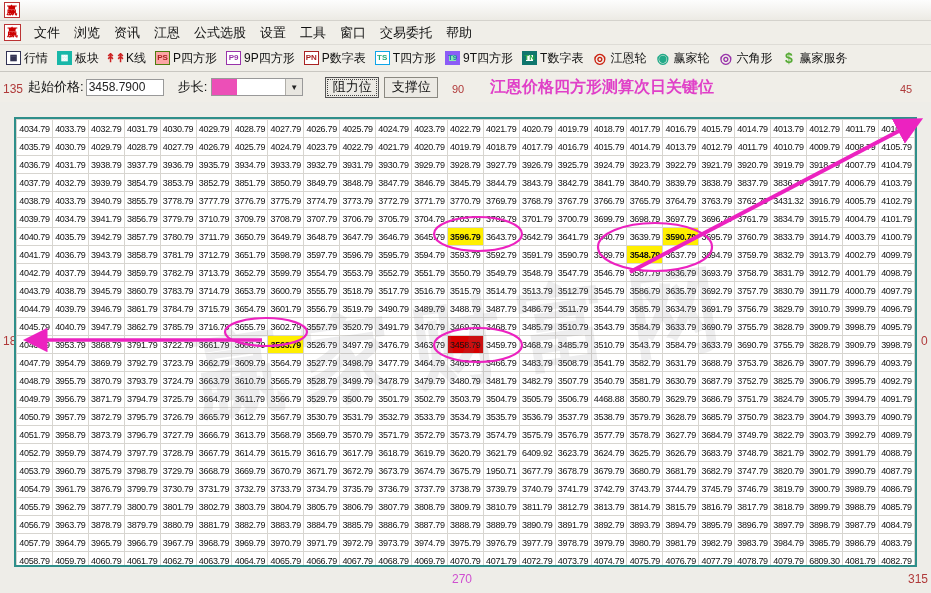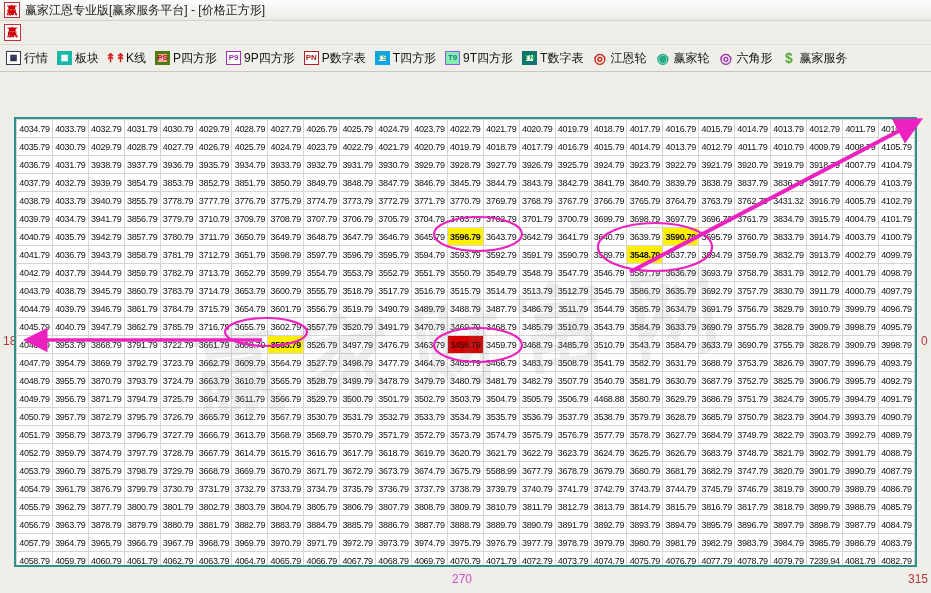--- a/index.html
+++ b/index.html
@@ -77,25 +77,25 @@
     width: 15px; height: 14px;
     margin-right: 3px;
     display: inline-flex; align-items: center; justify-content: center;
     font-size: 8px; font-weight: bold;
     font-family: "Liberation Sans", sans-serif;
     line-height: 1;
   }
   .ic-grid { background:#fff; border:1px solid #335; color:#224; }
   .ic-block { background:#18b7a8; color:#fff; }
   .ic-kline { color:#c22; font-size:12px; }
-  .ic-box { border:3px solid #4d7c0f; color:#a22; background:#fca5a5; }
+  .ic-box { border:1px solid #4d7c0f; color:#a22; background:#fca5a5; }
   .ic-box2 { border:1px solid #93a; color:#93a; background:#fff; }
   .ic-box3 { border:1px solid #a22; color:#a22; background:#fff;text-align:right; }
-  .ic-box4 { border:4px solid #0ea5e9; color:#2a7; background:#fff; }
-  .ic-box5 { border:1px solid #8b5cf6; color:#27a; background:#86efac; }
+  .ic-box4 { border:1px solid #0ea5e9; color:#2a7; background:#fff; }
+  .ic-box5 { border:4px solid #8b5cf6; color:#27a; background:#86efac; }
   .ic-box6 { border:4px solid #0f766e; color:#2a4; background:#fff; }
   .ic-ring { color:#c21; font-size:14px; }
   .ic-ring2 { color:#2a8; font-size:14px; }
   .ic-ring3 { color:#93a; font-size:14px; }
   .ic-dollar { color:#5a3; font-size:14px; font-weight:bold; }
 
   
   .parambar {
     height: 30px;
     background: #f0eee8;
@@ -209,25 +209,36 @@
   
   .overlay { position:absolute; left:0; top:0; width:931px; height:593px; pointer-events:none; }
 </style>
 </head>
 <body>
 
 <div id="app">
 
   <div class="titlebar">
     <div class="applogo">赢</div>
-    <div class="titletext">赢家江恩专业版[赢家服务平台] - [价格正方形]</div>
   </div>
 
   <div class="menubar">
     <div class="menulogo">赢</div>
+    <div id="menuitems" style="display:flex;align-items:center;">
+        <div class="menuitem">文件</div>
+        <div class="menuitem">浏览</div>
+        <div class="menuitem">资讯</div>
+        <div class="menuitem">江恩</div>
+        <div class="menuitem">公式选股</div>
+        <div class="menuitem">设置</div>
+        <div class="menuitem">工具</div>
+        <div class="menuitem">窗口</div>
+        <div class="menuitem">交易委托</div>
+        <div class="menuitem">帮助</div>
+      </div>
   </div>
 
   <div class="toolbar">
     <div id="tbitems" style="display:flex;align-items:center;">
         <div class="tbitem">
           <span class="tbicon ic-grid">▦</span>
           <span>行情</span>
         </div>
         <div class="tbitem">
           <span class="tbicon ic-block">▩</span>
@@ -273,20 +284,36 @@
           <span class="tbicon ic-ring3">◎</span>
           <span>六角形</span>
         </div>
         <div class="tbitem">
           <span class="tbicon ic-dollar">$</span>
           <span>赢家服务</span>
         </div>
       </div>
   </div>
 
+  <div class="parambar">
+    <div class="lbl-135">135</div>
+    <span class="param-label" style="margin-left:28px;">起始价格:</span>
+    <input class="price-input" value="3458.7900" style="">
+    <span class="param-label" style="margin-left:14px;">步长:</span>
+    <div class="step-wrap">
+      <div class="step-swatch"></div>
+      <div class="step-blank"></div>
+      <div class="step-arrow">▼</div>
+    </div>
+    <div class="btn pressed" style="margin-left:22px;">阻力位</div>
+    <div class="btn">支撑位</div>
+    <div class="lbl-90">90</div>
+    <div class="headline">江恩价格四方形测算次日关键位</div>
+    <div class="lbl-45">45</div>
+  </div>
 
   <div class="edge edge-180">180</div>
   <div class="edge edge-0">0</div>
   <div class="edge edge-225">225</div>
   <div class="edge edge-270">270</div>
   <div class="edge edge-315">315</div>
 
   <div class="gridwrap">
     <div class="watermark">赢家财富网</div>
     <table class="gann">
@@ -785,21 +812,21 @@
             <td class="blk bl br">3728.79</td>
             <td class="blk bl br">3667.79</td>
             <td class="red bl bb">3614.79</td>
             <td class="blk bt bb">3615.79</td>
             <td class="blk bt bb">3616.79</td>
             <td class="blk bt bb">3617.79</td>
             <td class="blk bt bb">3618.79</td>
             <td class="blk bt bb">3619.79</td>
             <td class="mag bt bb">3620.79</td>
             <td class="blk bt bb">3621.79</td>
-            <td class="blk bt bb">3622.79</td>
+            <td class="blk bt bb">6409.92</td>
             <td class="blk bt bb">3623.79</td>
             <td class="blk bt bb">3624.79</td>
             <td class="blk bt bb">3625.79</td>
             <td class="red br bb">3626.79</td>
             <td class="blk bl br">3683.79</td>
             <td class="blk bl br">3748.79</td>
             <td class="blk bl br">3821.79</td>
             <td class="blk bl br">3902.79</td>
             <td class="blk bl br">3991.79</td>
             <td class="blk bl">4088.79</td>
@@ -811,21 +838,21 @@
             <td class="blk bl br">3798.79</td>
             <td class="blk bl br">3729.79</td>
             <td class="red bl bb">3668.79</td>
             <td class="blk bt bb">3669.79</td>
             <td class="blk bt bb">3670.79</td>
             <td class="blk bt bb">3671.79</td>
             <td class="blk bt bb">3672.79</td>
             <td class="blk bt bb">3673.79</td>
             <td class="blk bt bb">3674.79</td>
             <td class="mag bt bb">3675.79</td>
-            <td class="blk bt bb">5588.99</td>
+            <td class="blk bt bb">1950.71</td>
             <td class="blk bt bb">3677.79</td>
             <td class="blk bt bb">3678.79</td>
             <td class="blk bt bb">3679.79</td>
             <td class="blk bt bb">3680.79</td>
             <td class="blk bt bb">3681.79</td>
             <td class="red br bb">3682.79</td>
             <td class="blk bl br">3747.79</td>
             <td class="blk bl br">3820.79</td>
             <td class="blk bl br">3901.79</td>
             <td class="blk bl br">3990.79</td>
@@ -955,21 +982,21 @@
             <td class="mag bt">4070.79</td>
             <td class="blk bt">4071.79</td>
             <td class="blk bt">4072.79</td>
             <td class="blk bt">4073.79</td>
             <td class="blk bt">4074.79</td>
             <td class="blk bt">4075.79</td>
             <td class="blk bt">4076.79</td>
             <td class="blk bt">4077.79</td>
             <td class="blk bt">4078.79</td>
             <td class="blk bt">4079.79</td>
-            <td class="blk bt">7239.94</td>
+            <td class="blk bt">6809.30</td>
             <td class="blk bt">4081.79</td>
             <td class="red">4082.79</td>
           </tr>
         </tbody>
     </table>
   </div>
 
   <svg class="overlay">
     <defs>
       <marker id="ah" markerWidth="7" markerHeight="7" refX="5" refY="3.5" orient="auto">

